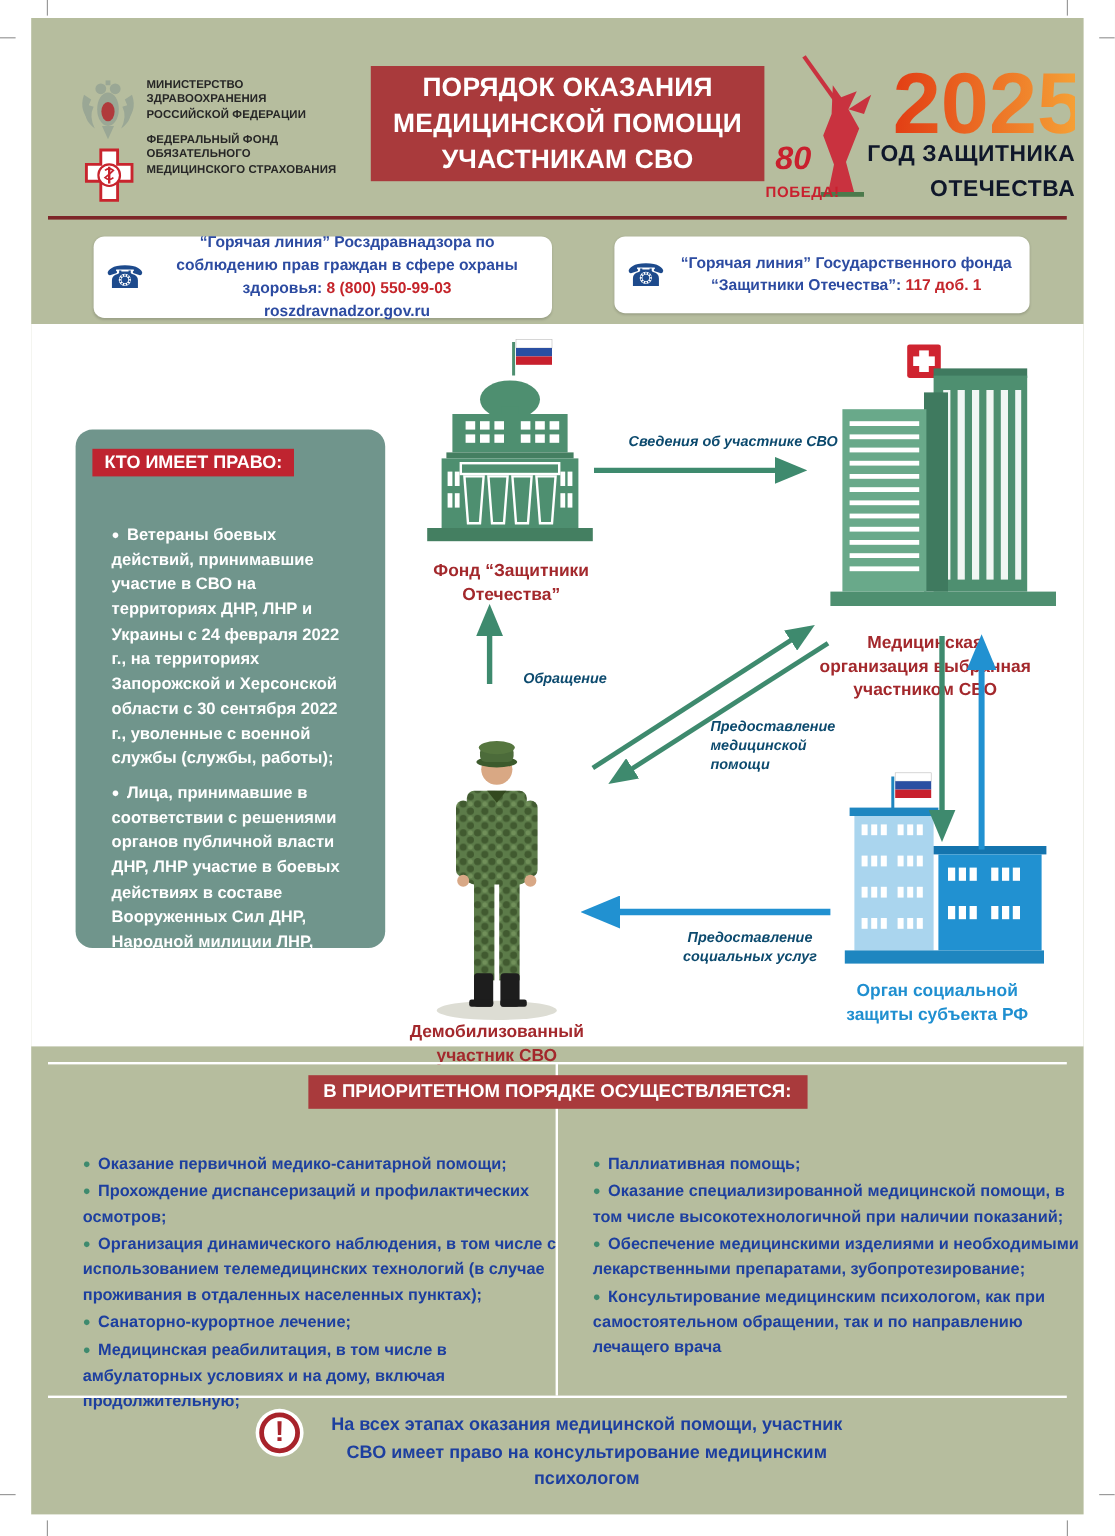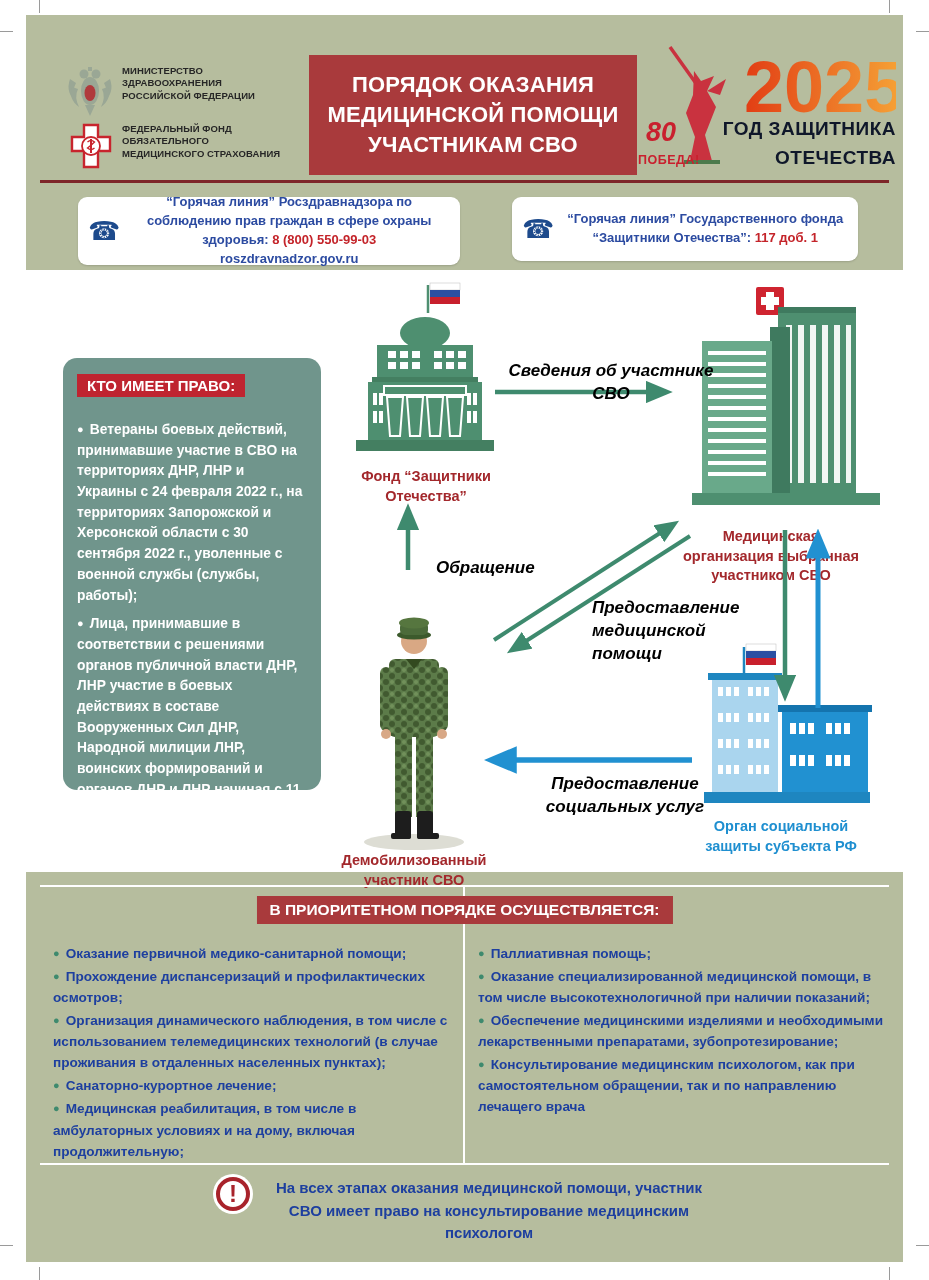--- a/index.html
+++ b/index.html
@@ -6,21 +6,21 @@
     font-family:"Liberation Sans",sans-serif;overflow:hidden;position:relative;}
   .abs{position:absolute;}
   .pre{white-space:pre-line;}
   .b{font-weight:700;}
   
   .crop{position:absolute;background:#9a9a9a;}
   
   #poster{position:absolute;left:26px;top:15px;width:877px;height:1247px;background:#b6bd9e;}
   
   .org-text{font-size:9.5px;font-weight:700;color:#262626;line-height:1.3;letter-spacing:.1px;}
-  #title-banner{left:283px;top:40px;width:328px;height:120px;background:#a93a3c;
+  #title-banner{left:283px;top:40px;width:328px;height:96px;background:#a93a3c;
     display:flex;align-items:center;justify-content:center;text-align:center;}
   #title-banner span{color:#fff;font-size:22px;font-weight:700;line-height:1.35;letter-spacing:.2px;}
   #year-2025{left:718px;top:36px;width:152px;text-align:right;font-size:72px;font-weight:700;
     color:#e8571f;background:linear-gradient(90deg,#e23d14,#f59f35);
     -webkit-background-clip:text;background-clip:text;-webkit-text-fill-color:transparent;line-height:1;}
   #year-caption{left:688px;top:100px;width:182px;text-align:right;font-size:19px;font-weight:700;
     color:#0f172a;line-height:1.5;letter-spacing:.5px;}
   #header-rule{left:14px;top:165px;width:849px;height:3px;background:#7d2629;}
   
   #victory{left:612px;top:28px;width:96px;height:138px;}
@@ -31,28 +31,28 @@
     display:flex;align-items:center;padding:6px 10px;box-sizing:border-box;}
   .hotline .phone-ic{font-size:26px;color:#1d4a8c;margin-right:8px;flex:0 0 auto;}
   .hotline .ht-text{flex:1;text-align:center;font-size:13px;font-weight:700;color:#2c4ba1;line-height:1.45;}
   .hotline .ht-phone{color:#c4242a;}
   .hotline .ht-site{color:#2c4ba1;}
   
   #white-area{left:0;top:255px;width:877px;height:602px;background:#fff;}
   
   #elig{left:37px;top:343px;width:258px;height:432px;background:#70958c;border-radius:14px;box-sizing:border-box;padding:16px 14px;}
   #elig-title{display:inline-block;background:#bf2430;color:#fff;font-size:15px;font-weight:700;padding:3px 10px;margin-bottom:23px;}
-  #elig ul,#pr-left,#pr-right{list-style:none;margin:0;padding:0;}
+  #elig ul,#pr-left,#pr-right{list-style:none;margin:16px;padding:0;}
   #elig li{color:#fff;font-size:13.8px;font-weight:700;line-height:1.5;margin-bottom:8px;}
   #elig li::before,#pr-left li::before,#pr-right li::before{content:"●\00a0\00a0";font-size:11px;vertical-align:1px;}
   #elig li::before{color:#fff;}
   
   .lbl-red{color:#a3282c;font-size:14.5px;font-weight:700;text-align:center;line-height:1.35;}
   .lbl-blue{color:#1f8fd0;font-size:14.5px;font-weight:700;text-align:center;line-height:1.35;}
-  .flow-lbl{color:#000000;font-size:17px;font-weight:700;font-style:italic;line-height:1.35;}
+  .flow-lbl{color:#0c4a6e;font-size:12px;font-weight:700;font-style:italic;line-height:1.35;}
   
   #pr-topline{left:14px;top:870px;width:849px;height:2px;background:#fff;}
   #pr-divider{left:437px;top:870px;width:2px;height:278px;background:#fff;}
   #pr-banner{left:50%;transform:translateX(-50%);top:881px;background:#a93a3c;color:#fff;
     font-size:15.5px;font-weight:700;padding:5px 13px;white-space:nowrap;}
   #pr-left,#pr-right{position:absolute;top:928px;}
   #pr-left{left:27px;width:404px;}
   #pr-right{left:452px;width:412px;}
   #pr-left li,#pr-right li{color:#1d3f9f;font-size:13.6px;font-weight:700;line-height:1.55;margin-bottom:2px;}
   #pr-left li::before,#pr-right li::before{color:#3e8a6e;}
@@ -94,21 +94,21 @@
   <div class="abs org-text pre" style="left:96px;top:50px;width:200px;">МИНИСТЕРСТВО
 ЗДРАВООХРАНЕНИЯ
 РОССИЙСКОЙ ФЕДЕРАЦИИ</div>
 
   <svg class="abs" style="left:44px;top:108px;" width="42" height="46" viewBox="0 0 42 46">
     <path d="M14,2 h14 v12 h12 v14 h-12 v16 h-14 v-16 H2 V14 h12 Z" fill="#fff" stroke="#c8242d" stroke-width="2.4"></path>
     <circle cx="21" cy="23" r="9" fill="#fff" stroke="#c8242d" stroke-width="1.8"></circle>
     <line x1="21" y1="16" x2="21" y2="30" stroke="#c8242d" stroke-width="2"></line>
     <path d="M17.5,19 q3.5,-3 7,0 q-3.5,3.5 -7,6 q3.5,3 7,0" fill="none" stroke="#c8242d" stroke-width="1.4"></path>
   </svg>
-  <div class="abs org-text pre" style="left:96px;top:108px;width:210px;">ФЕДЕРАЛЬНЫЙ ФОНД
+  <div class="abs org-text pre" style="left:96px;top:96px;width:210px;">ФЕДЕРАЛЬНЫЙ ФОНД
 ОБЯЗАТЕЛЬНОГО
 МЕДИЦИНСКОГО СТРАХОВАНИЯ</div>
 
   <div class="abs" id="title-banner">
     <span class="pre">ПОРЯДОК ОКАЗАНИЯ
 МЕДИЦИНСКОЙ ПОМОЩИ
 УЧАСТНИКАМ СВО</span>
   </div>
 
   <div class="abs" id="victory">

